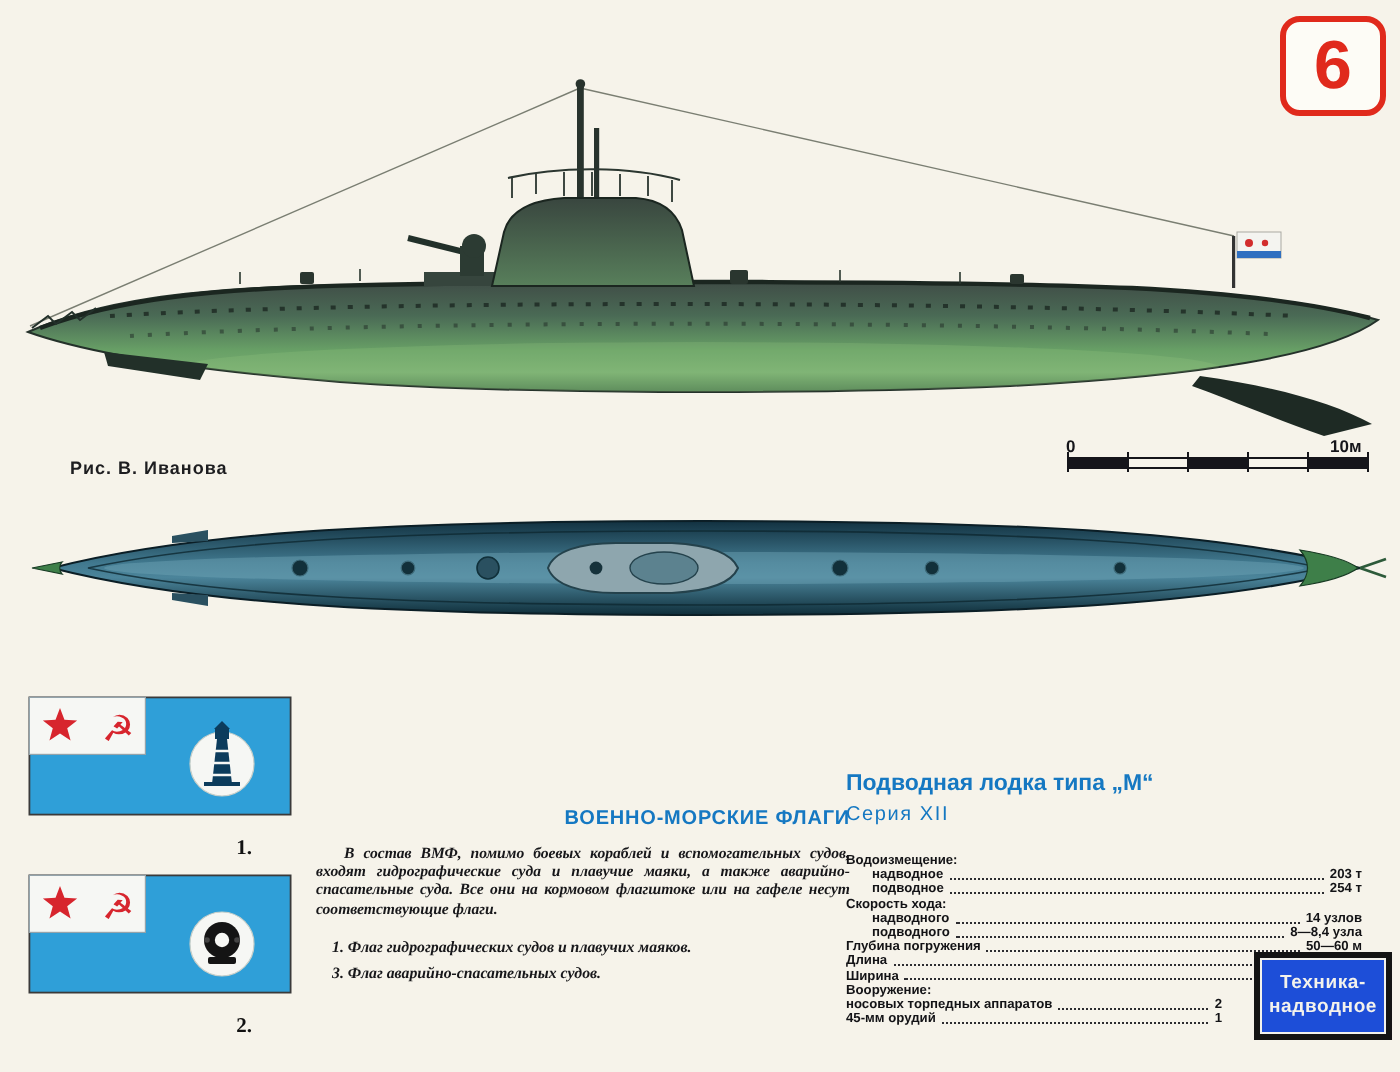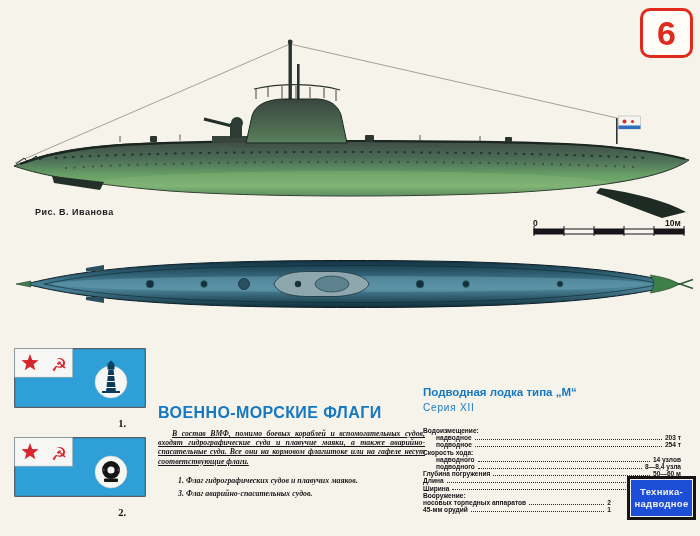--- a/index.html
+++ b/index.html
@@ -10,37 +10,37 @@
   .issue-badge { position:absolute; right:7px; top:8px; width:47px; height:44px;
     border:3.5px solid #e02a1c; border-radius:10px; background:#fdfcf6;
     display:flex; align-items:center; justify-content:center; }
   .issue-badge span { color:#e02a1c; font-size:34px; font-weight:700; line-height:1; }
 
   
   .side-view { position:absolute; left:0; top:26px; width:700px; height:210px; }
   .top-view  { position:absolute; left:0; top:240px; width:700px; height:92px; }
   .scale-ruler { position:absolute; left:526px; top:215px; width:170px; height:26px; }
 
-  .credit { position:absolute; left:35px; top:207px; font-size:9px; font-weight:700;
+  .credit { position:absolute; left:35px; top:229px; font-size:9px; font-weight:700;
     color:#1d1d20; letter-spacing:0.5px; }
 
   
   .flag-block { position:absolute; left:14px; width:132px; }
   .flag-block.f1 { top:348px; }
   .flag-block.f2 { top:437px; }
   .flag-label { margin-top:6px; text-align:right; padding-right:20px;
     font-family:"Liberation Serif", serif; font-weight:700; font-size:10.5px; color:#111; }
 
   
   .flags-text { position:absolute; left:158px; top:404px; width:267px; }
-  .flags-title { color:#1578c2; font-size:16px; font-weight:800; letter-spacing:0.4px; }
+  .flags-title { color:#1578c2; font-size:10px; font-weight:800; letter-spacing:0.4px;text-align:right; }
   .flags-intro { margin:7px 0 0 0; font-family:"Liberation Serif", serif; font-style:italic;
     font-weight:600; font-size:7.8px; line-height:9.2px; color:#17171a;
-    text-align:justify; text-indent:14px;text-decoration:underline; }
-  .flags-item { margin:10px 0 0 12px; width:212px; font-family:"Liberation Serif", serif;
+    text-align:justify; text-indent:14px; }
+  .flags-item { margin:10px 0 0 0; width:212px; font-family:"Liberation Serif", serif;
     font-style:italic; font-weight:600; font-size:7.9px; line-height:9.2px; color:#17171a;
     text-indent:8px; }
   .flags-item + .flags-item { margin-top:4px; }
 
   
   .specs { position:absolute; left:423px; top:386px; width:258px; }
   .specs-title { color:#1578c2; font-size:11.5px; font-weight:800; }
   .specs-subtitle { color:#1578c2; font-size:10px; font-weight:400; letter-spacing:0.8px; margin-top:4px; }
   .spec-rows { margin-top:14px; font-size:6.6px; font-weight:700; color:#131316; }
   .spec-row { display:flex; align-items:flex-end; line-height:7.2px; }

